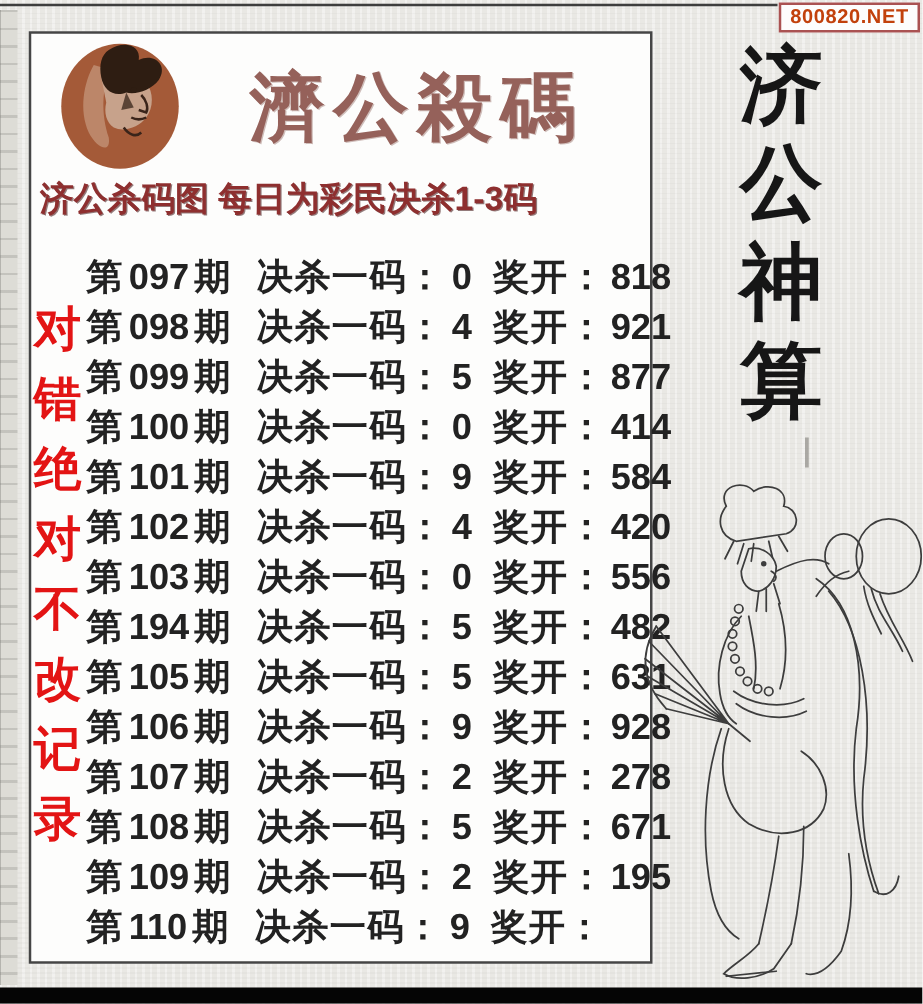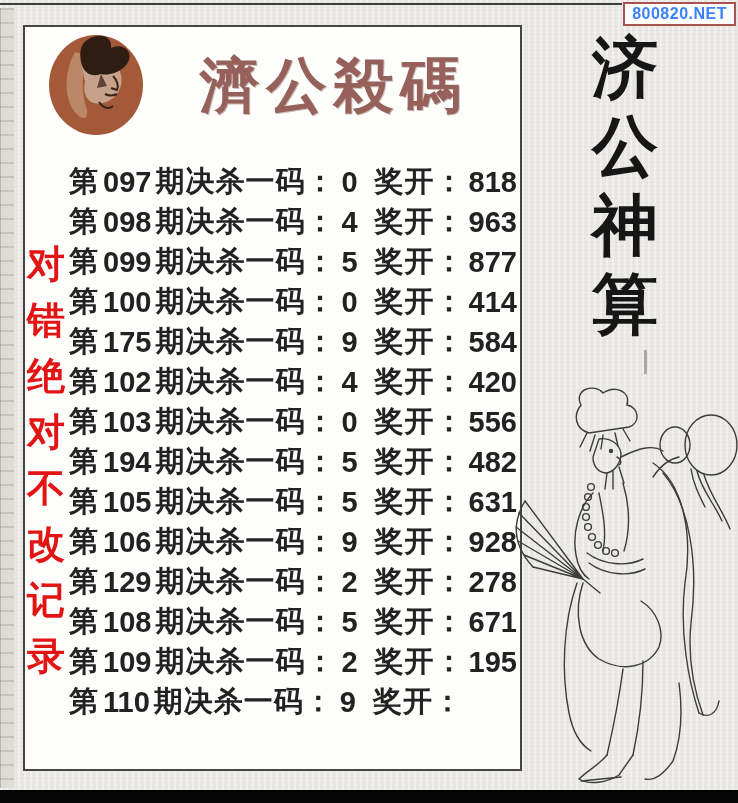--- a/index.html
+++ b/index.html
@@ -12,21 +12,21 @@
       repeating-linear-gradient(0deg, rgba(0,0,0,0.025) 0 1px, transparent 1px 4px),
       repeating-linear-gradient(90deg, rgba(255,255,255,0.4) 0 2px, transparent 2px 6px);
     overflow:hidden;
   }
 
   
   .top-line { position:absolute; left:0; top:3px; width:622px; height:2px; background:#3e3e3e; }
   .site-badge {
     position:absolute; right:2px; top:2px;
     background:#fdfdfd; border:2px solid #aa5252;
-    color:#3b82f6; font-size:16px; font-weight:bold;
+    color:#c2410c; font-size:16px; font-weight:bold;
     padding:1px 7px; letter-spacing:0.5px;
   }
 
   
   .left-strip {
     position:absolute; left:0; top:8px; width:14px; height:780px;
     background-color:#dddcd6;
     background-image:
       repeating-linear-gradient(180deg, rgba(120,120,115,0.25) 0 2px, transparent 2px 14px),
       linear-gradient(90deg, rgba(90,90,85,0.3) 0 1px, transparent 1px);
@@ -59,21 +59,21 @@
     display:flex; flex-direction:column; gap:18px;
     color:#e31414; font-size:38px; font-weight:bold; line-height:1;
     text-align:center;
   }
 
   
   .records { margin:25px 0 0 44px; }
   .row { height:40px; display:flex; align-items:center; font-size:29px; font-weight:bold; color:#222; white-space:nowrap; }
   .row .zh { letter-spacing:1px; }
   .row .issue { width:54px; text-align:center; margin:16px 4px; }
-  .row .pre-kill { }
+  .row .pre-kill { margin-left:20px; }
   .row .kill { width:34px; text-align:center; margin:0 6px; }
   .row .pre-open { margin-left:11px; }
   .row .open { margin-left:4px; min-width:64px; }
 
   
   .slogan {
     position:absolute; left:577px; top:28px; width:96px;
     display:flex; flex-direction:column;
     font-family:"DejaVu Serif", serif; font-weight:bold;
     font-size:66px; line-height:79px; color:#161616; text-align:center;
@@ -102,20 +102,21 @@
         <path d="M34,30 C48,22 62,24 70,34 C76,42 76,54 70,62 C64,70 52,74 44,70 C38,66 36,58 38,50 Z" fill="#c7a28b"></path>
         <path d="M40,8 C52,0 66,4 64,16 C76,10 88,20 80,32 C74,40 62,44 54,42 C44,46 36,40 34,30 C32,20 34,12 40,8 Z" fill="#2e1d12"></path>
         <path d="M54,42 L50,56 L60,54 Z" fill="#2e1d12" opacity="0.7"></path>
         <path d="M66,44 C70,48 72,54 70,58 L64,56" fill="none" stroke="#3a241a" stroke-width="2"></path>
         <circle cx="60" cy="40" r="2.4" fill="#2e1d12"></circle>
         <path d="M58,62 C62,64 66,64 70,62 M52,70 C56,76 62,78 66,74" fill="none" stroke="#3a241a" stroke-width="2"></path>
       </svg>
     </div>
     <div class="main-title">濟公殺碼</div>
   </div>
+  <div class="subtitle">济公杀码图 每日为彩民决杀1-3码</div>
 
   <div class="side-note">
       <span>对</span>
       <span>错</span>
       <span>绝</span>
       <span>对</span>
       <span>不</span>
       <span>改</span>
       <span>记</span>
       <span>录</span>
@@ -132,21 +133,21 @@
     <span class="open">818</span>
   </div>
 
   <div class="row">
     <span class="zh">第</span>
     <span class="issue">098</span>
     <span class="zh">期</span>
     <span class="zh pre-kill">决杀一码：</span>
     <span class="kill">4</span>
     <span class="zh pre-open">奖开：</span>
-    <span class="open">963</span>
+    <span class="open">921</span>
   </div>
 
   <div class="row">
     <span class="zh">第</span>
     <span class="issue">099</span>
     <span class="zh">期</span>
     <span class="zh pre-kill">决杀一码：</span>
     <span class="kill">5</span>
     <span class="zh pre-open">奖开：</span>
     <span class="open">877</span>
@@ -157,21 +158,21 @@
     <span class="issue">100</span>
     <span class="zh">期</span>
     <span class="zh pre-kill">决杀一码：</span>
     <span class="kill">0</span>
     <span class="zh pre-open">奖开：</span>
     <span class="open">414</span>
   </div>
 
   <div class="row">
     <span class="zh">第</span>
-    <span class="issue">175</span>
+    <span class="issue">101</span>
     <span class="zh">期</span>
     <span class="zh pre-kill">决杀一码：</span>
     <span class="kill">9</span>
     <span class="zh pre-open">奖开：</span>
     <span class="open">584</span>
   </div>
 
   <div class="row">
     <span class="zh">第</span>
     <span class="issue">102</span>
@@ -217,21 +218,21 @@
     <span class="issue">106</span>
     <span class="zh">期</span>
     <span class="zh pre-kill">决杀一码：</span>
     <span class="kill">9</span>
     <span class="zh pre-open">奖开：</span>
     <span class="open">928</span>
   </div>
 
   <div class="row">
     <span class="zh">第</span>
-    <span class="issue">129</span>
+    <span class="issue">107</span>
     <span class="zh">期</span>
     <span class="zh pre-kill">决杀一码：</span>
     <span class="kill">2</span>
     <span class="zh pre-open">奖开：</span>
     <span class="open">278</span>
   </div>
 
   <div class="row">
     <span class="zh">第</span>
     <span class="issue">108</span>

